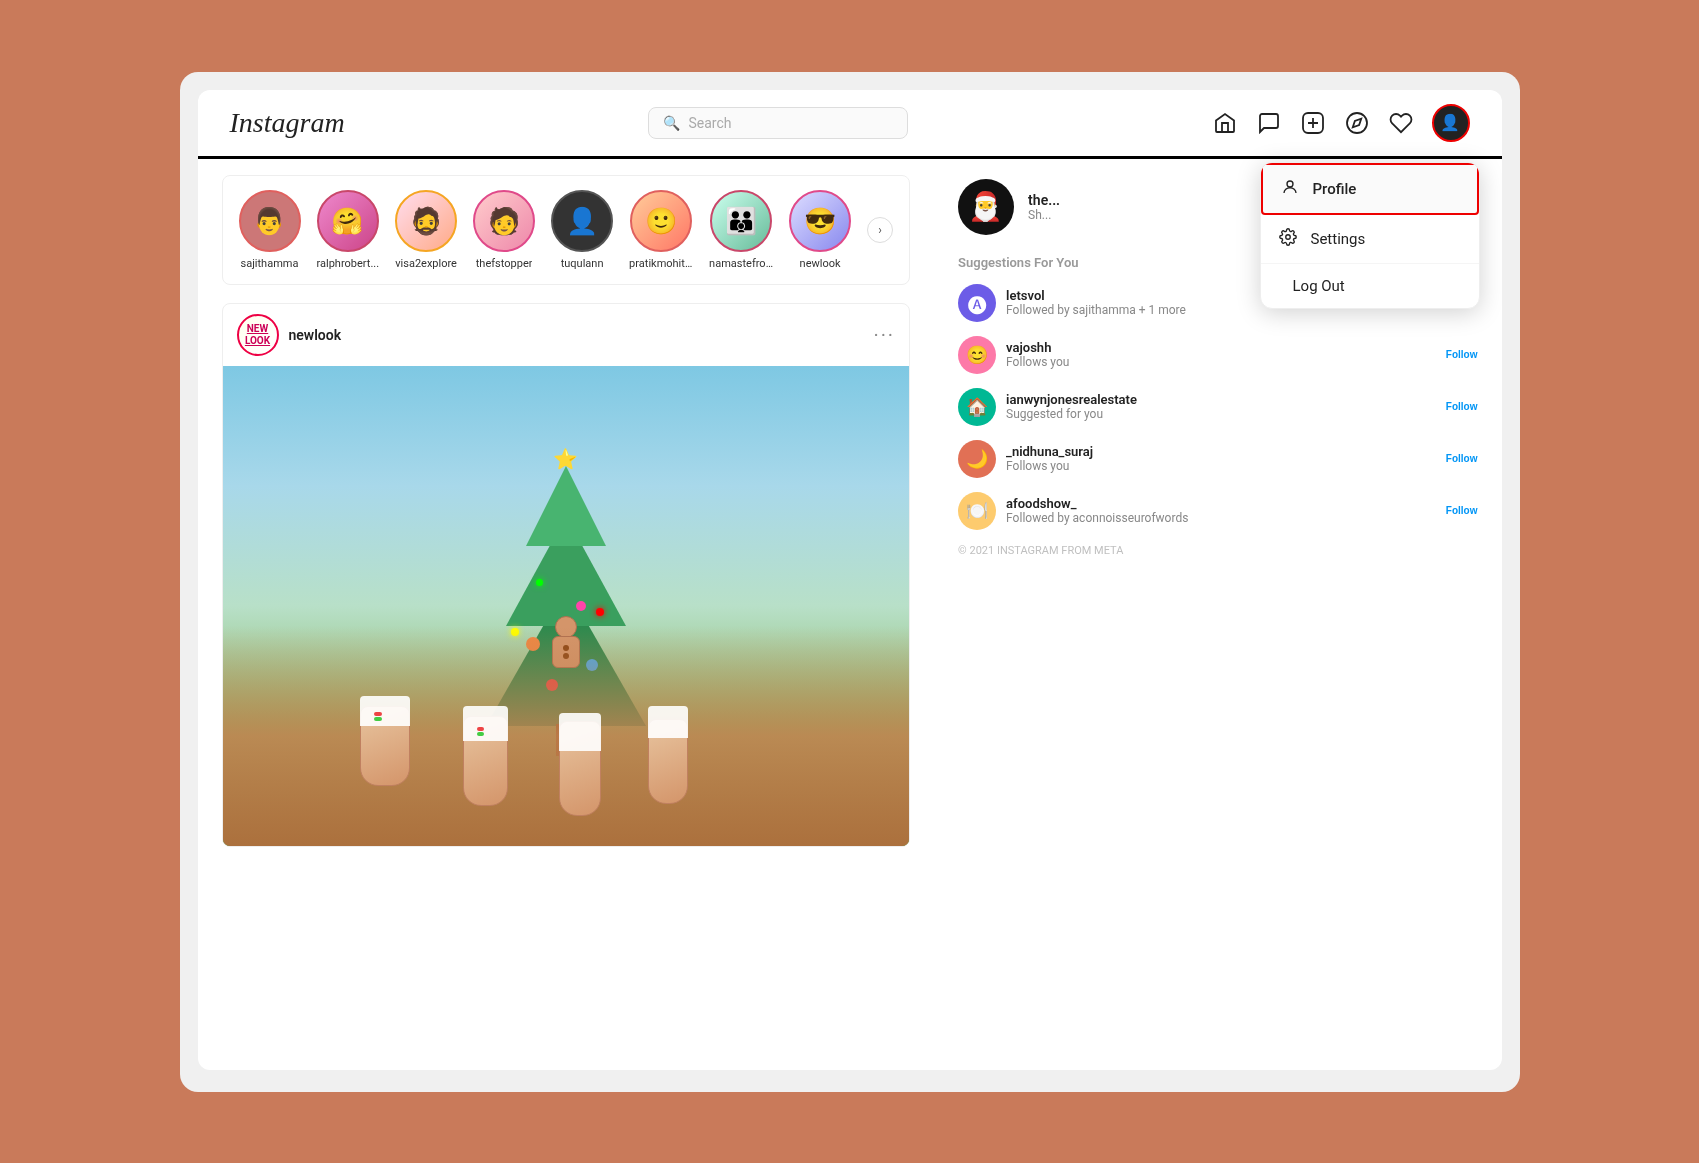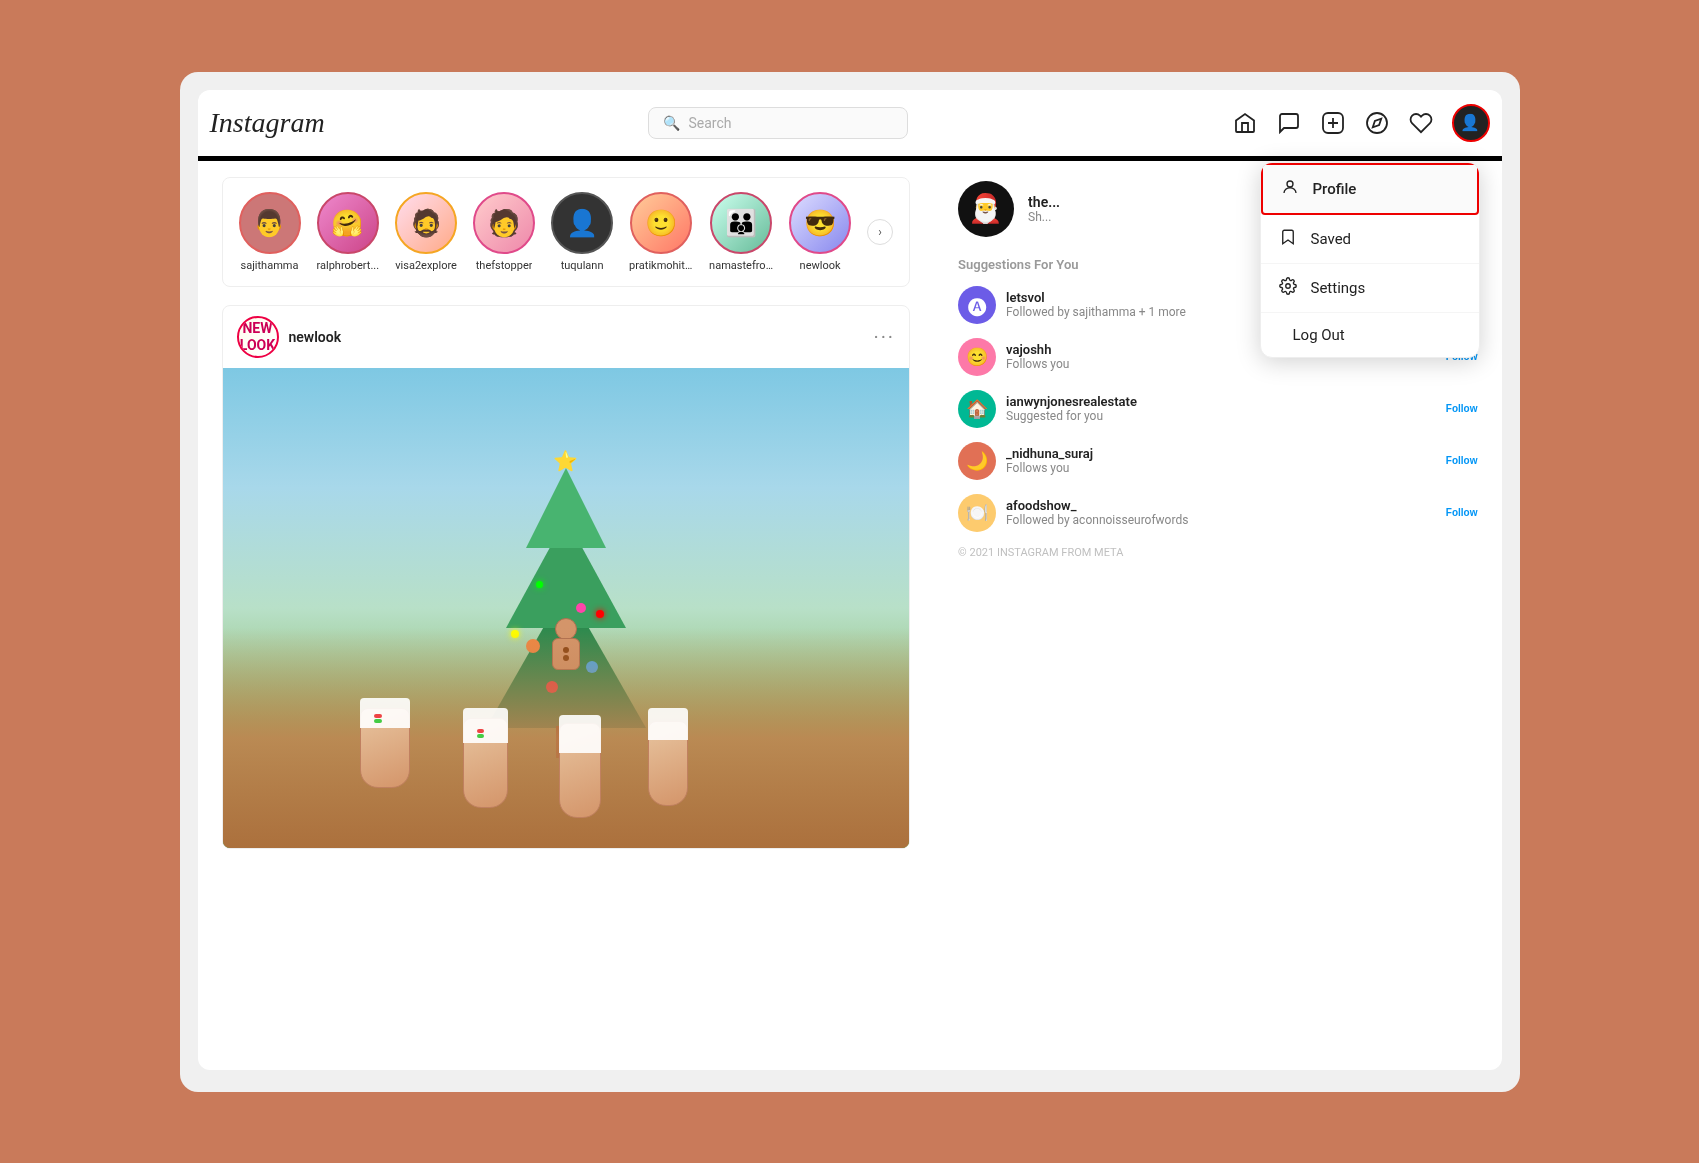--- a/index.html
+++ b/index.html
@@ -24,22 +24,22 @@
       width: 100%;
       min-height: 980px;
       position: relative;
       overflow: hidden;
     }
     
     .header {
       display: flex;
       align-items: center;
       justify-content: space-between;
-      padding: 14px 12px;
-      border-bottom: 5px solid #000000;
+      padding: 14px 32px;
+      border-bottom: 3px solid #000000;
       position: relative;
       z-index: 10;
     }
     .logo {
       font-family: 'Palatino Linotype', 'Book Antiqua', Palatino, serif;
       font-size: 28px;
       font-style: italic;
       color: #222;
       font-weight: 400;
     }
@@ -393,28 +393,20 @@
 
     <div class="dropdown-menu">
       <div class="dropdown-item profile-item">
         <span class="dropdown-icon">
           <svg width="18" height="18" viewBox="0 0 24 24" fill="none" stroke="#222" stroke-width="1.8">
               <circle cx="12" cy="8" r="4"></circle>
               <path d="M4 20c0-4 3.6-7 8-7s8 3 8 7"></path>
             </svg>
         </span>
         <span>Profile</span>
-      </div>
-      <div class="dropdown-item">
-        <span class="dropdown-icon">
-          <svg width="18" height="18" viewBox="0 0 24 24" fill="none" stroke="#222" stroke-width="1.8">
-              <path d="M19 21l-7-5-7 5V5a2 2 0 012-2h10a2 2 0 012 2z"></path>
-            </svg>
-        </span>
-        <span>Saved</span>
       </div>
       <div class="dropdown-item">
         <span class="dropdown-icon">
           <svg width="18" height="18" viewBox="0 0 24 24" fill="none" stroke="#222" stroke-width="1.8">
               <circle cx="12" cy="12" r="3"></circle>
               <path d="M19.4 15a1.65 1.65 0 00.33 1.82l.06.06a2 2 0 010 2.83 2 2 0 01-2.83 0l-.06-.06a1.65 1.65 0 00-1.82-.33 1.65 1.65 0 00-1 1.51V21a2 2 0 01-4 0v-.09A1.65 1.65 0 009 19.4a1.65 1.65 0 00-1.82.33l-.06.06a2 2 0 01-2.83-2.83l.06-.06A1.65 1.65 0 004.68 15a1.65 1.65 0 00-1.51-1H3a2 2 0 010-4h.09A1.65 1.65 0 004.6 9a1.65 1.65 0 00-.33-1.82l-.06-.06a2 2 0 012.83-2.83l.06.06A1.65 1.65 0 009 4.68a1.65 1.65 0 001-1.51V3a2 2 0 014 0v.09a1.65 1.65 0 001 1.51 1.65 1.65 0 001.82-.33l.06-.06a2 2 0 012.83 2.83l-.06.06A1.65 1.65 0 0019.4 9a1.65 1.65 0 001.51 1H21a2 2 0 010 4h-.09a1.65 1.65 0 00-1.51 1z"></path>
             </svg>
         </span>
         <span>Settings</span>
       </div>
@@ -476,21 +468,21 @@
               <span style="font-size:26px;">😎</span>
             </div>
             <span class="story-username">newlook</span>
           </div>
           <div class="story-nav">›</div>
         </div>
 
         <div class="post-card">
           <div class="post-header">
             <div class="post-user">
-              <div class="post-avatar" style="width:42px;height:42px;border-radius:50%;border:2px solid #e04;background:linear-gradient(135deg,#ffe,#fff);display:flex;align-items:center;justify-content:center;font-size:14px;font-weight:700;color:#c05;text-align:center;line-height:1.2;">
+              <div class="post-avatar" style="width:42px;height:42px;border-radius:50%;border:2px solid #e04;background:linear-gradient(135deg,#ffe,#fff);display:flex;align-items:center;justify-content:center;font-size:10px;font-weight:700;color:#c05;text-align:center;line-height:1.2;text-decoration:underline;">
                 <span>NEW<br>LOOK</span>
               </div>
               <span class="post-username">newlook</span>
             </div>
             <span class="post-more">···</span>
           </div>
 
           <div class="post-image">
             <div class="post-image-art">
 

